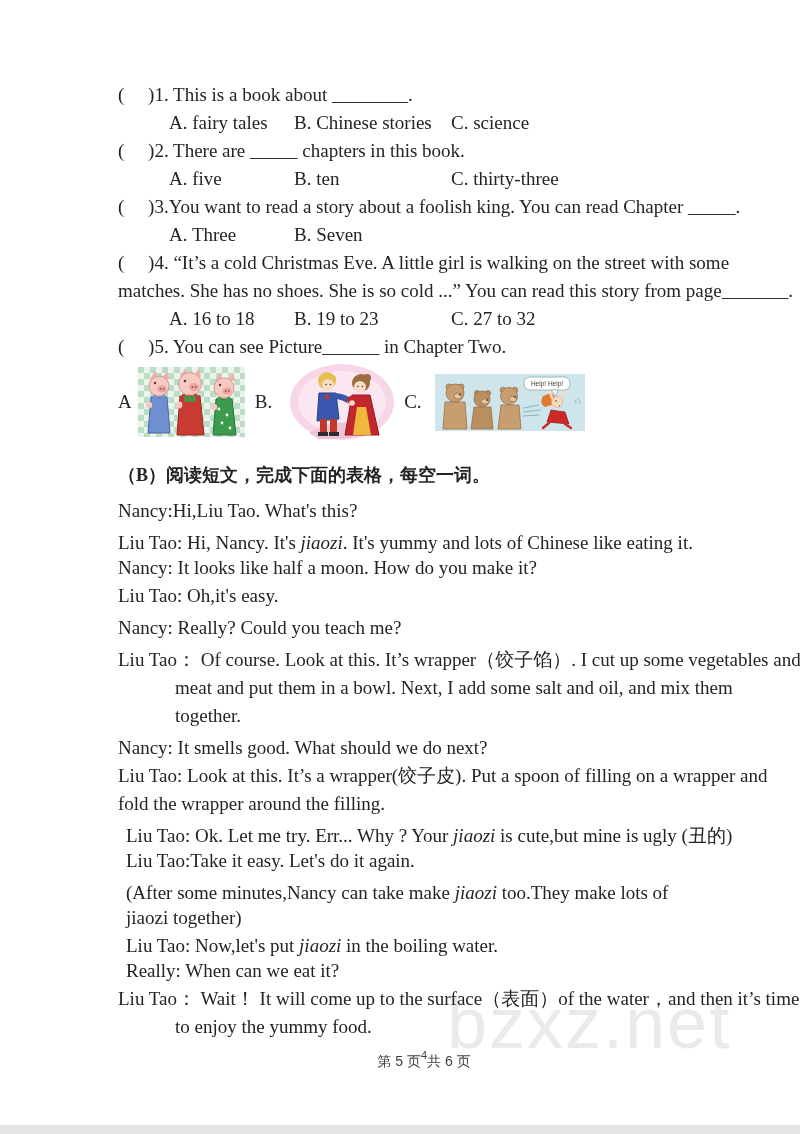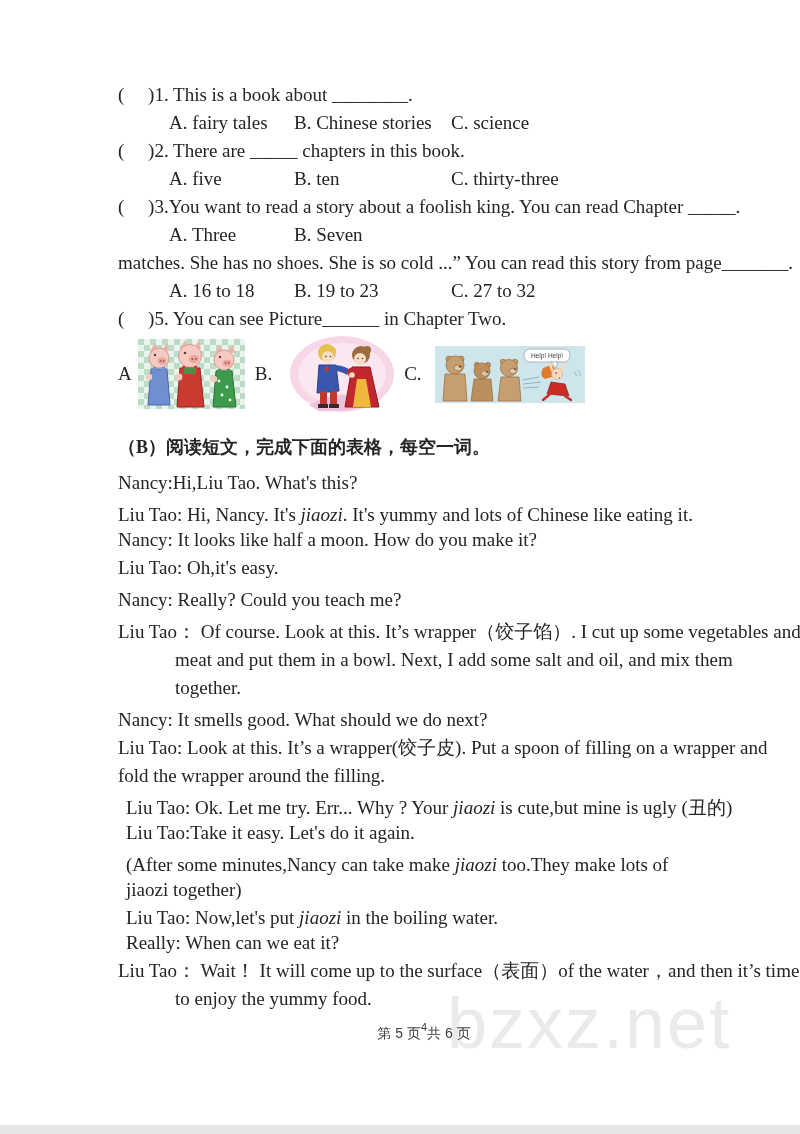--- a/index.html
+++ b/index.html
@@ -75,20 +75,21 @@
       <span class="opt-b">B. ten</span>
       <span class="opt-c">C. thirty-three</span>
     </div>
 
     <div class="qline">(     )3.You want to read a story about a foolish king. You can read Chapter _____.</div>
     <div class="opts">
       <span class="opt-a">A. Three</span>
       <span class="opt-b">B. Seven</span>
     </div>
 
+    <div class="qline">(     )4. “It’s a cold Christmas Eve. A little girl is walking on the street with some</div>
     <div class="qline">matches. She has no shoes. She is so cold ...” You can read this story from page_______.</div>
     <div class="opts">
       <span class="opt-a">A. 16 to 18</span>
       <span class="opt-b">B. 19 to 23</span>
       <span class="opt-c">C. 27 to 32</span>
     </div>
 
     <div class="qline">(     )5. You can see Picture______ in Chapter Two.</div>
 
     <div class="pics">

